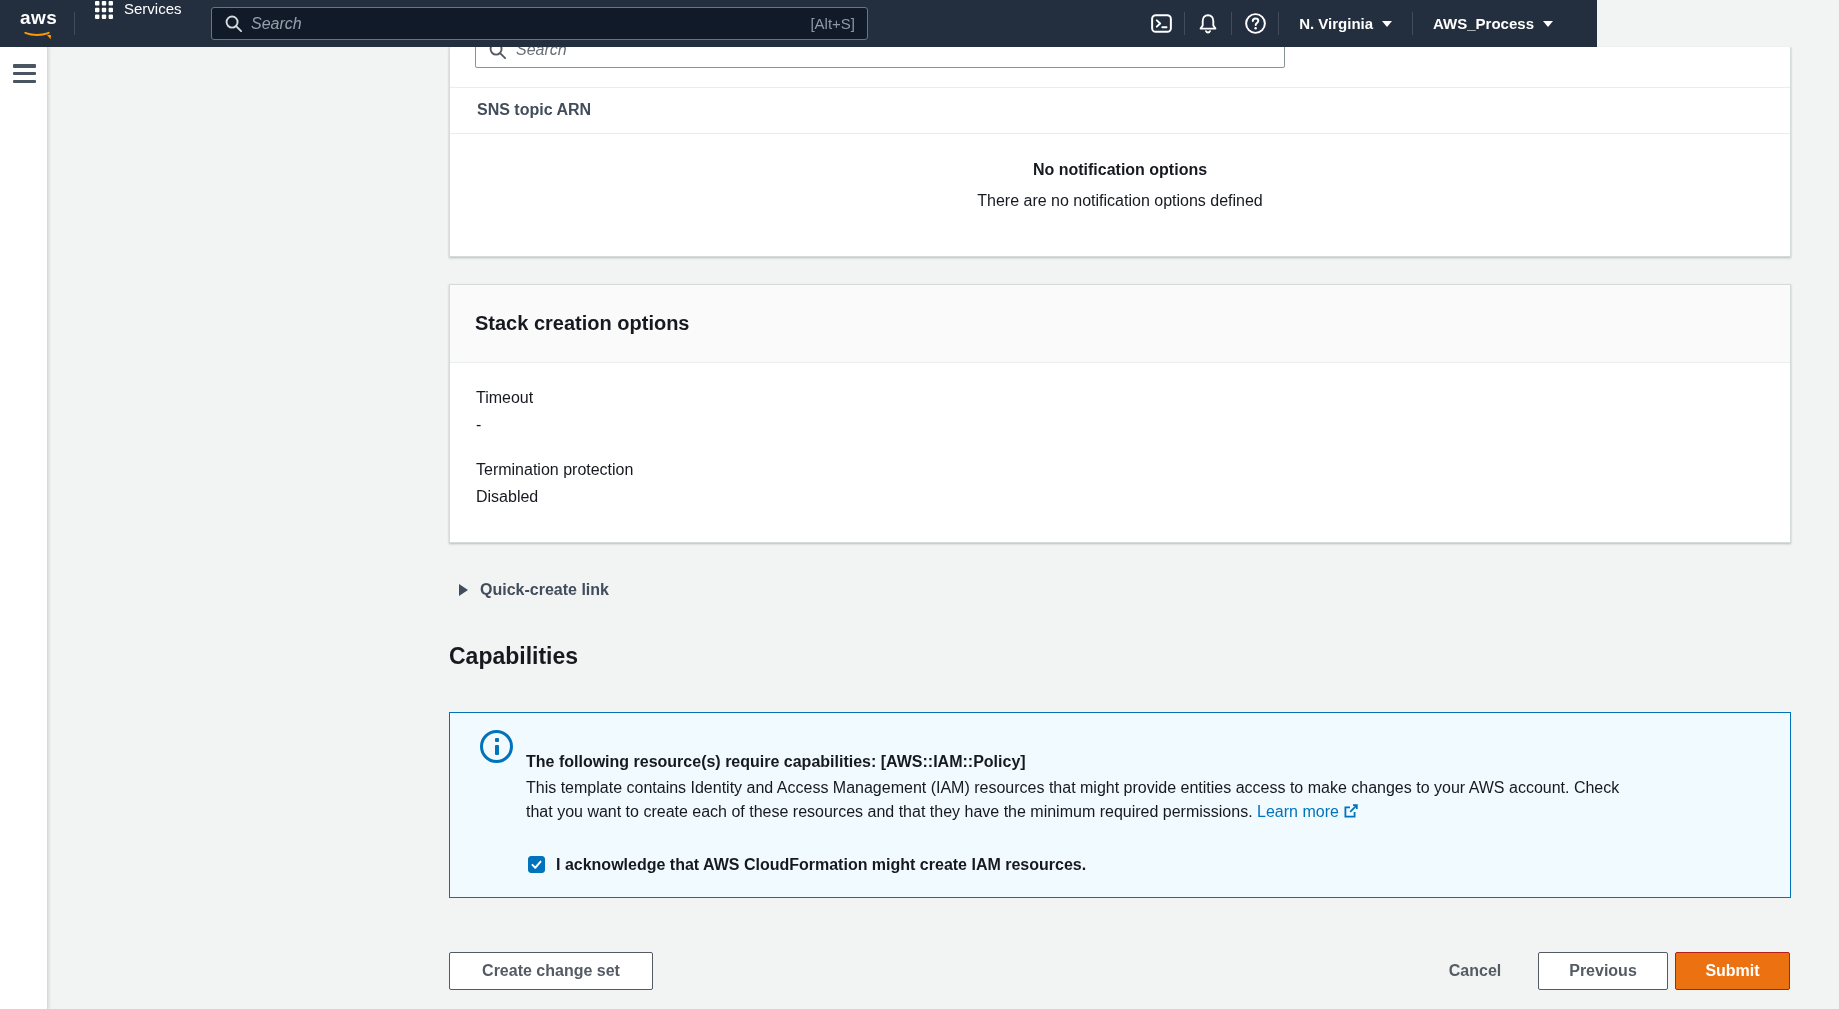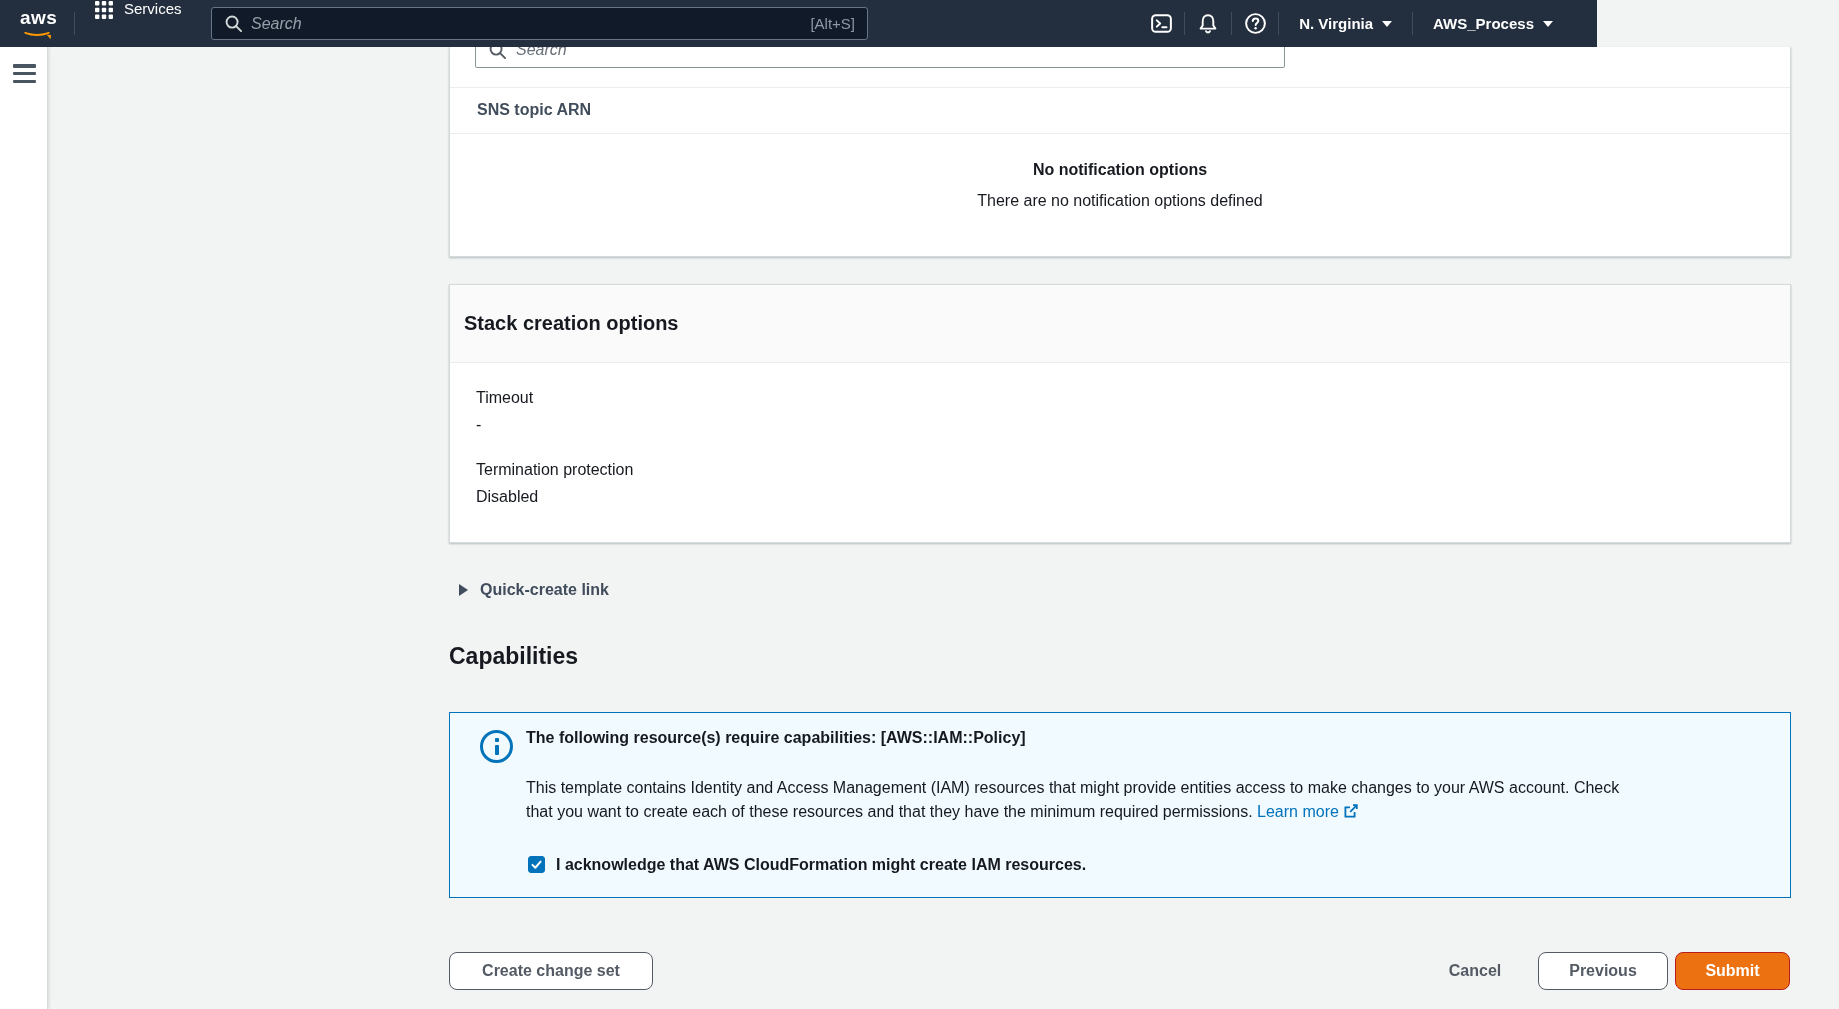--- a/index.html
+++ b/index.html
@@ -38,49 +38,49 @@
   .notif-search { position:absolute; left:25px; top:-15px; width:810px; height:36px; border:1px solid #879596; border-radius:2px; background:#ffffff; display:flex; align-items:center; }
   .notif-search .mag { margin-left:12px; flex:0 0 auto; }
   .notif-search input { flex:1; border:none; outline:none; font-size:16px; font-family:"Liberation Sans", sans-serif; padding-left:9px; color:#16191f; background:transparent; }
   .notif-search input::placeholder { color:#687078; font-style:italic; }
   .hdivider { position:absolute; left:0; width:100%; height:1px; background:#eaeded; }
   .sns-header { position:absolute; left:27px; top:54px; font-size:16px; font-weight:700; color:#414d5c; }
   .empty-title { position:absolute; left:0; top:114px; width:100%; text-align:center; font-size:16px; font-weight:700; }
   .empty-desc { position:absolute; left:0; top:145px; width:100%; text-align:center; font-size:16px; color:#16191f; }
 
   .panel-stack { left:449px; top:284px; width:1342px; height:259px; }
-  .panel-header { height:78px; background:#fafafa; border-bottom:1px solid #eaeded; display:flex; align-items:center; padding-left:14px; }
+  .panel-header { height:78px; background:#fafafa; border-bottom:1px solid #eaeded; display:flex; align-items:center; padding-left:25px; }
   .panel-title { font-size:20px; font-weight:700; color:#16191f; }
   .panel-body { padding:26px 26px 0 26px; font-size:16px; }
   .field-label { color:#16191f; }
   .field-value { margin-top:9px; color:#16191f; }
   .field-group + .field-group { margin-top:27px; }
 
   
   .expander { position:absolute; left:449px; top:577px; height:26px; display:flex; align-items:center; padding-left:10px; gap:12px; cursor:pointer; }
   .tri-right { width:0; height:0; border-top:6px solid transparent; border-bottom:6px solid transparent; border-left:9px solid #414d5c; }
   .expander-label { font-size:16px; font-weight:700; color:#414d5c; }
 
   .section-heading { position:absolute; left:449px; top:643px; font-size:23px; color:#16191f; }
 
   
   .alert { position:absolute; left:449px; top:712px; width:1342px; height:186px; background:#f1faff; border:1px solid #0073bb; }
   .alert-icon { position:absolute; left:30px; top:17px; width:33px; height:33px; border:3px solid #0073bb; border-radius:50%; }
   .alert-icon::before { content:''; position:absolute; left:50%; top:5px; width:4px; height:4px; margin-left:-2px; background:#0073bb; border-radius:1px; }
   .alert-icon::after  { content:''; position:absolute; left:50%; top:12px; width:4px; height:10px; margin-left:-2px; background:#0073bb; border-radius:1px; }
-  .alert-title { position:absolute; left:76px; top:16px; font-size:16px; font-weight:700; color:#16191f; }
+  .alert-title { position:absolute; left:76px; top:40px; font-size:16px; font-weight:700; color:#16191f; }
   .alert-body { position:absolute; left:76px; top:63px; font-size:16px; line-height:24px; color:#16191f; }
   .learn-more { color:#0073bb; text-decoration:none; cursor:pointer; }
   .ext-icon { vertical-align:-2px; margin-left:4px; }
   .ack-row { position:absolute; left:78px; top:143px; display:flex; align-items:flex-start; gap:11px; cursor:pointer; }
   .checkbox { width:17px; height:17px; background:#0073bb; border:1px solid #0073bb; border-radius:3px; display:flex; align-items:center; justify-content:center; flex:0 0 auto; }
   .ack-label { font-size:16px; font-weight:700; color:#16191f; }
 
   
-  .btn { position:absolute; top:952px; height:38px; display:flex; align-items:center; justify-content:center; font-size:16px; font-weight:700; font-family:"Liberation Sans", sans-serif; border-radius:8px; cursor:pointer; }
+  .btn { position:absolute; top:952px; height:38px; display:flex; align-items:center; justify-content:center; font-size:16px; font-weight:700; font-family:"Liberation Sans", sans-serif; border-radius:2px; cursor:pointer; }
   .btn-secondary { background:#ffffff; border:1px solid #545b64; color:#545b64; }
   .btn-create { left:449px; width:204px; }
   .btn-link { left:1430px; width:90px; background:transparent; border:none; color:#545b64; }
   .btn-previous { left:1538px; width:130px; }
   .btn-primary { left:1675px; width:115px; background:#ec7211; border:1px solid #b91c1c; color:#ffffff; }
 </style>
 </head>
 <body>
 
 <div class="screen">

